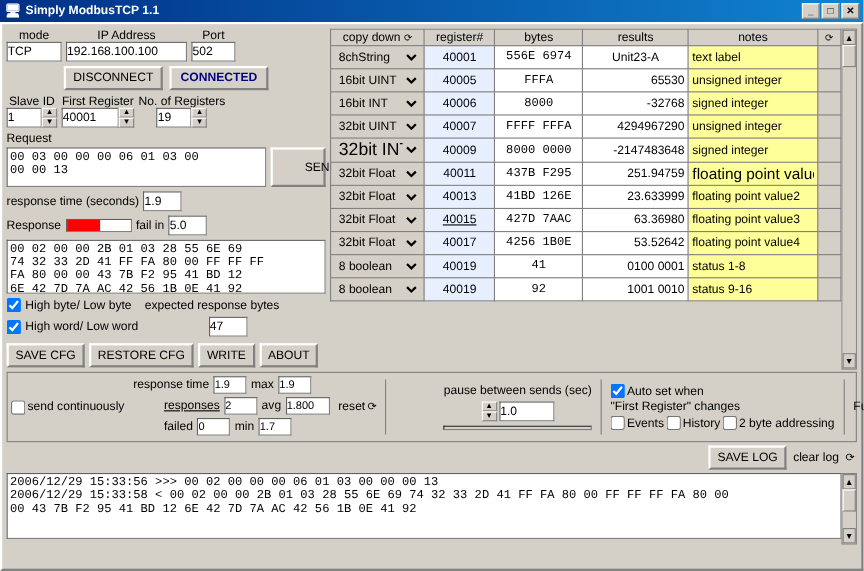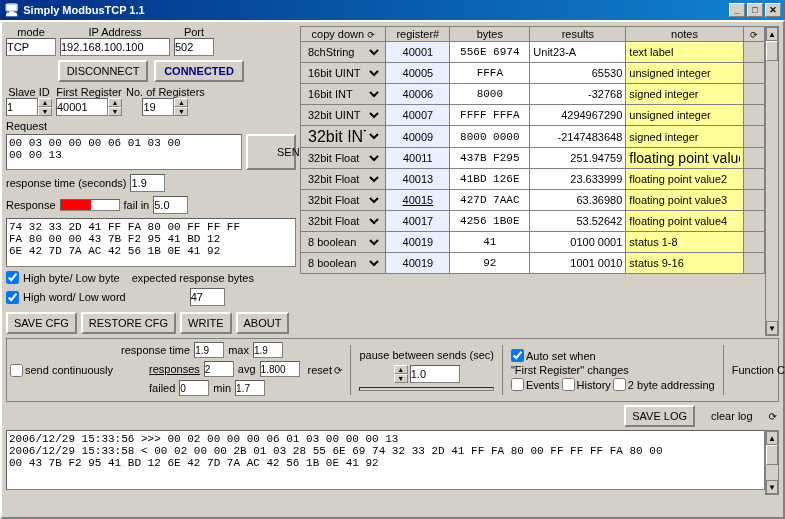--- a/index.html
+++ b/index.html
@@ -352,20 +352,21 @@
       <div class="field-row">
         <span class="label">Response</span>
         <div class="progress-bar">
           <div class="progress-fill"></div>
         </div>
         <span class="label">fail in</span>
         <input type="text" style="width: 35px;" value="5.0">
       </div>
 
       <div class="response-hex">
+        <div>00 02 00 00 2B 01 03 28 55 6E 69</div>
         <div>74 32 33 2D 41 FF FA 80 00 FF FF FF</div>
         <div>FA 80 00 00 43 7B F2 95 41 BD 12</div>
         <div>6E 42 7D 7A AC 42 56 1B 0E 41 92</div>
       </div>
 
       <div class="checkbox-row">
         <input type="checkbox" checked="" style="">
         <span class="label">High byte/ Low byte</span>
         <span class="label" style="margin-left:8px;">expected response bytes</span>
       </div>
@@ -401,21 +402,21 @@
                 <th style="width:20px;">
                   <span style="font-size:9px;">⟳</span>
                 </th>
               </tr>
             </thead>
             <tbody id="table-body">
             <tr>
                   <td class="type-cell"><select style="font-size: 11px; font-family: inherit; width: 100%; border: none; background: transparent; cursor: pointer;"><option>8chString</option></select></td>
                   <td class="register-cell" style="text-align: center;">40001</td>
                   <td style="font-family: &quot;Courier New&quot;, monospace; text-align: center;">556E 6974</td>
-                  <td style="text-align: left;">Unit23-A</td>
+                  <td style="text-align: center;">Unit23-A</td>
                   <td class="notes-cell" style="background: rgb(255, 255, 153);"><input type="text" value="text label" style="width: 100%; border: none; background: transparent; font-size: 11px; font-family: inherit; cursor: pointer;"></td>
                   <td style="background: rgb(212, 208, 200);"></td>
                 </tr>
                 <tr>
                   <td class="type-cell"><select style="font-size: 11px; font-family: inherit; width: 100%; border: none; background: transparent; cursor: pointer;"><option>16bit UINT</option></select></td>
                   <td class="register-cell" style="text-align: center;">40005</td>
                   <td style="font-family: &quot;Courier New&quot;, monospace; text-align: center;">FFFA</td>
                   <td style="text-align: right;">65530</td>
                   <td class="notes-cell" style="background: rgb(255, 255, 153);"><input type="text" value="unsigned integer" style="width: 100%; border: none; background: transparent; font-size: 11px; font-family: inherit; cursor: pointer;"></td>
                   <td style="background: rgb(212, 208, 200);"></td>
@@ -537,21 +538,21 @@
         </div>
       </div>
 
       <div style="display:flex;align-items:center;gap:2px;margin-left:4px;">
         <span>reset</span>
         <span style="font-size:10px;cursor:pointer;">⟳</span>
       </div>
 
       <div style="border-left:1px solid #808080;height:50px;margin:0 4px;"></div>
 
-      <div style="display:flex;flex-direction:column;align-items:center;gap:4px;">
+      <div style="display:flex;flex-direction:column;align-items:center;gap:4px;margin-left:44px;">
         <span class="label">pause between sends (sec)</span>
         <div style="display:flex;gap:2px;align-items:center;">
           <div style="display:flex;flex-direction:column;">
             <div class="spin-btn">▲</div>
             <div class="spin-btn">▼</div>
           </div>
           <input type="text" style="width: 50px; height: 18px;" value="1.0">
         </div>
         <div style="width:100%;height:4px;background:#d4d0c8;border:1px inset #808080;"></div>
       </div>
@@ -578,21 +579,21 @@
 
       <div style="display:flex;flex-direction:column;gap:2px;">
         <div style="display:flex;align-items:center;gap:4px;">
           <span class="label">Function Code</span>
 
         </div>
       </div>
 
     </div>
 
-    <div style="display:flex;align-items:center;justify-content:flex-end;gap:16px;padding:1px 2px;">
+    <div style="display:flex;align-items:center;justify-content:flex-end;gap:6px;padding:1px 2px;">
       <button class="btn" style="background:#d4d0c8;">SAVE LOG</button>
       <span class="label">clear log</span>
       <span style="font-size:10px;cursor:pointer;">⟳</span>
     </div>
 
     <div style="display:flex;flex:1;">
       <div class="log-area" style="flex:1;">
         <div>2006/12/29 15:33:56  &gt;&gt;&gt; 00 02 00 00 00 06 01 03 00 00 00 13</div>
         <div>2006/12/29 15:33:58  &lt; 00 02 00 00 2B 01 03 28 55 6E 69 74 32 33 2D 41 FF FA 80 00 FF FF FF FA 80 00</div>
         <div>00 43 7B F2 95 41 BD 12 6E 42 7D 7A AC 42 56 1B 0E 41 92</div>

